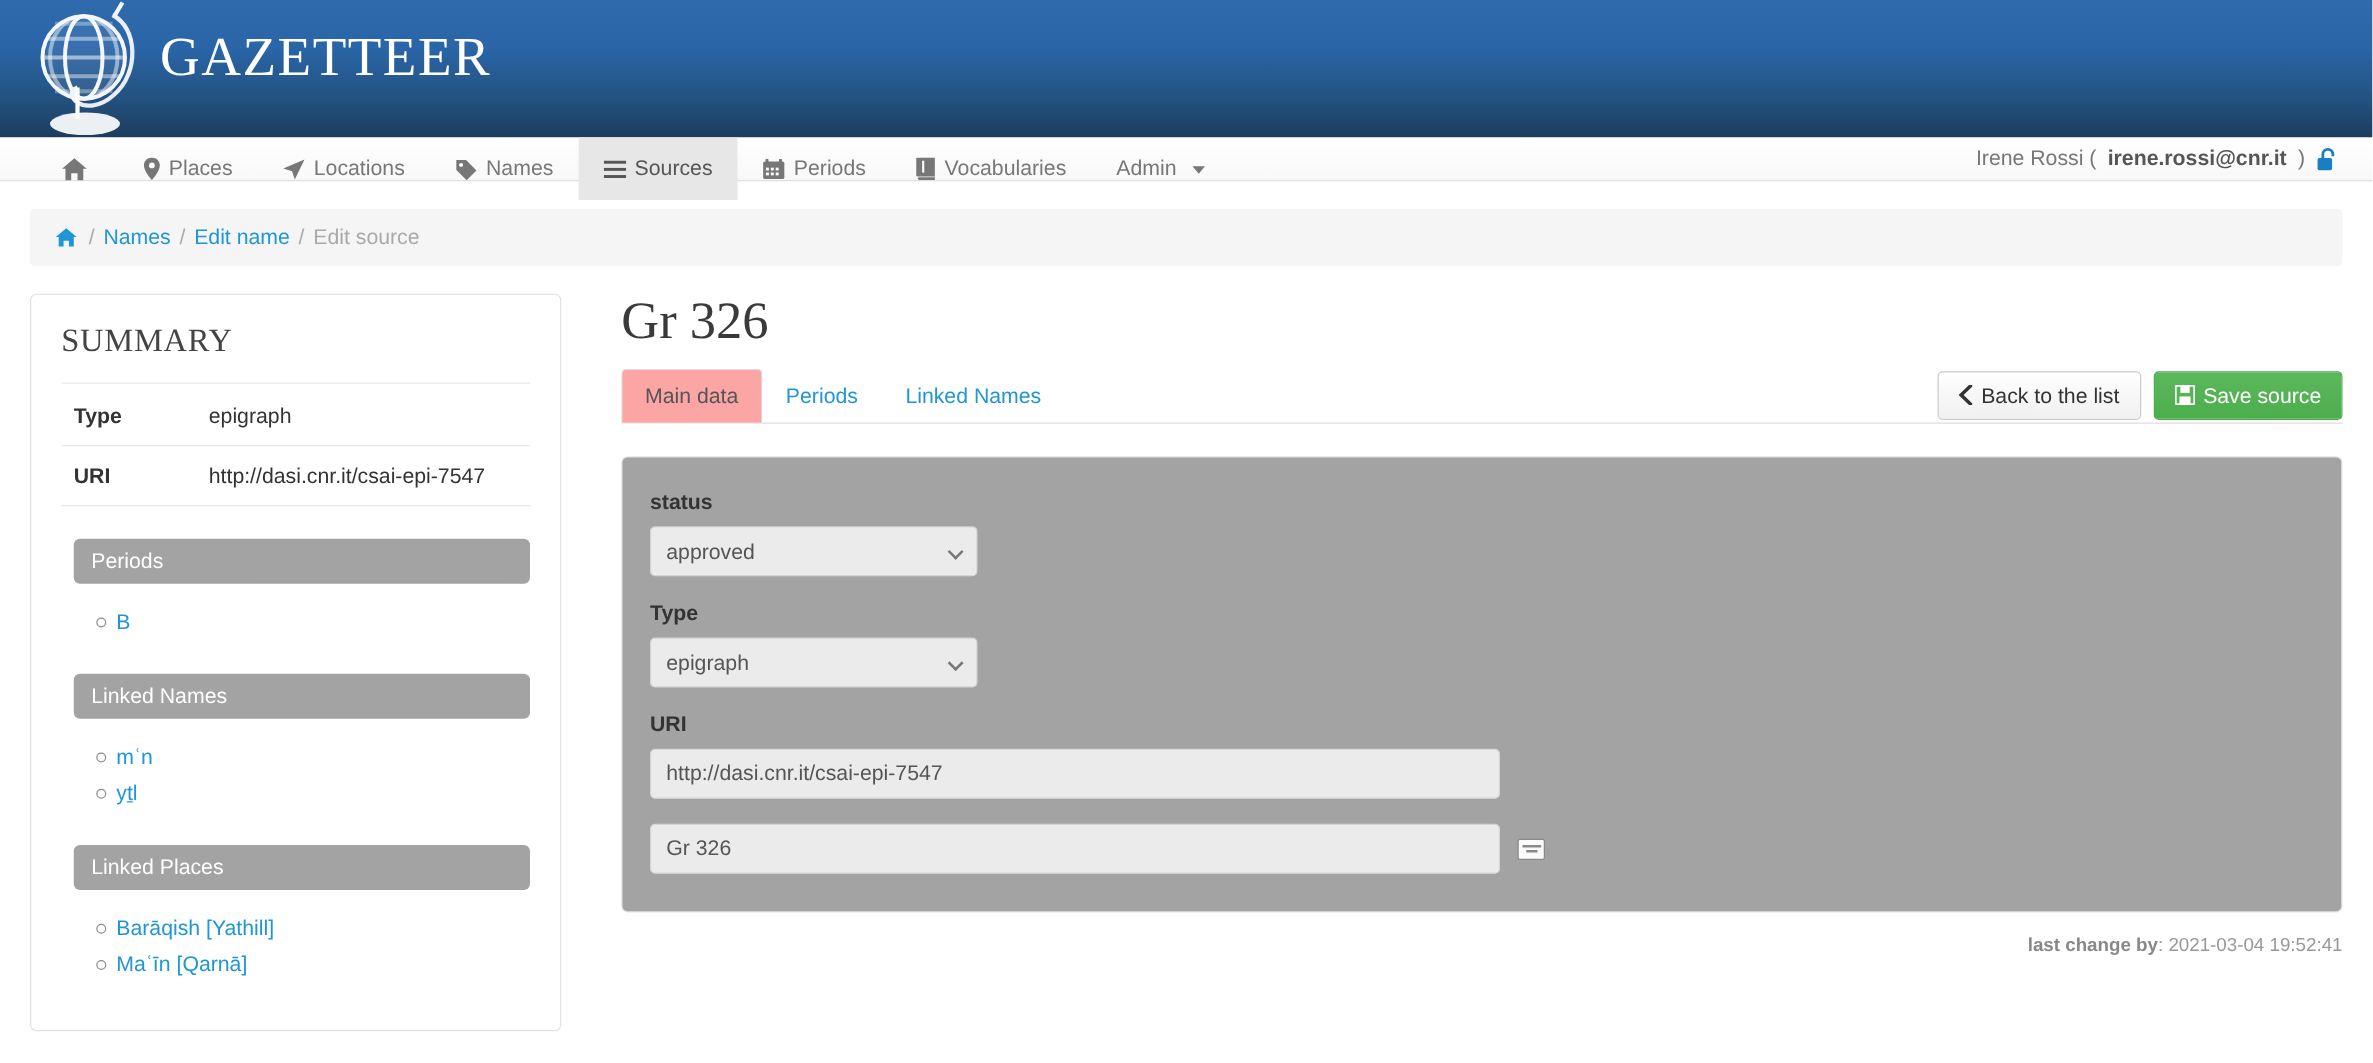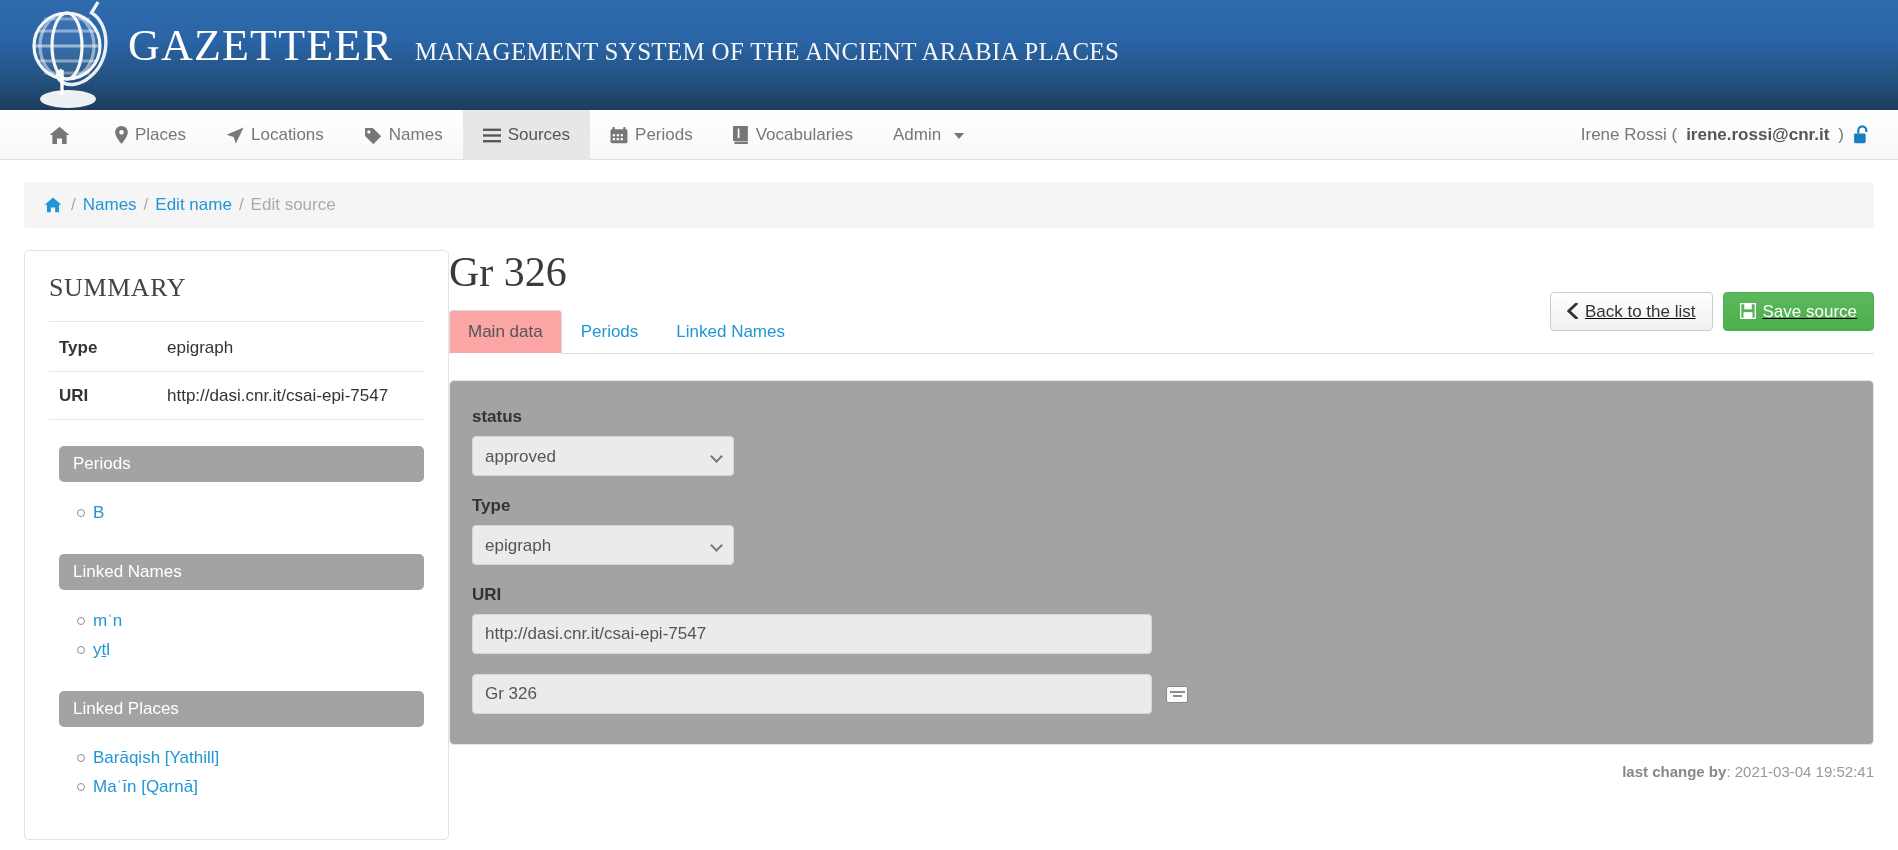--- a/index.html
+++ b/index.html
@@ -44,21 +44,21 @@
     font-size: 25px;
     letter-spacing: 0.3px;
     color: #f2f5f9;
     margin-left: 22px;
     line-height: 1;
   }
 
   
   .navbar {
     position: relative;
-    height: 50px;
+    height: 35px;
     background: linear-gradient(to bottom, #ffffff 0%, #f8f8f8 100%);
     border-bottom: 1px solid #e0e0e0;
     display: flex;
     align-items: stretch;
   }
   .nav-items { display: flex; align-items: stretch; }
   .nav-item {
     display: flex;
     align-items: center;
     gap: 7px;
@@ -110,20 +110,21 @@
     color: #aaaaaa;
   }
   .crumb-bar a { color: #2196d4; text-decoration: none; }
   .crumb-sep { margin: 0 7px; color: #aaa; }
 
   
   .page {
     display: flex;
     align-items: flex-start;
     padding: 22px 24px 0 24px;
+    gap: 48px;
   }
 
   
   .summary-card {
     width: 425px;
     flex: 0 0 425px;
     background: #ffffff;
     border: 1px solid #e3e3e3;
     border-radius: 5px;
     padding: 22px 24px 8px 24px;
@@ -212,24 +213,23 @@
   .tab.active {
     color: #555555;
     background: #fca5a5;
     border-color: #dddddd;
     border-bottom-color: #ffffff;
     cursor: default;
   }
   .tab-actions {
     position: absolute;
     right: 0;
-    bottom: 22px;
+    bottom: 2px;
     display: flex;
     gap: 10px;
-    text-decoration: underline;
   }
   .btn {
     display: inline-flex;
     align-items: center;
     gap: 7px;
     font-size: 17px;
     padding: 9px 16px;
     border-radius: 4px;
     cursor: pointer;
     line-height: 1.15;
@@ -343,21 +343,20 @@
       <path d="M72 16 C92 26 94 62 73 80 C62 90 50 90 44 86" stroke-width="3.4" opacity="0.95"></path>
       <path d="M44 86 C38 82 38 76 44 74" stroke-width="3.4"></path>
       <path d="M74 16 L80 6" stroke-width="3.4"></path>
     </g>
     <ellipse cx="50" cy="103" rx="28" ry="9" fill="#ffffff" opacity="0.92"></ellipse>
     <path d="M44 74 L44 99" stroke="#ffffff" stroke-width="3.4" fill="none"></path>
     <circle cx="49" cy="50" r="31" fill="#ffffff" opacity="0.07"></circle>
   </svg>
   <div class="brand-wrap">
     <span class="brand-title">GAZETTEER</span>
-    <span class="brand-sub">MANAGEMENT SYSTEM OF THE ANCIENT ARABIA PLACES</span>
   </div>
 </div>
 
 <div class="navbar">
   <div class="nav-items">
 
     <a class="nav-item home">
       <svg width="21" height="19" viewBox="0 0 20 18">
         <path d="M10 0.6 L0.6 8.6 h2.6 v8.6 h4.4 v-5.3 h4.8 v5.3 h4.4 V8.6 h2.6 Z" fill="#777"></path>
       </svg>

